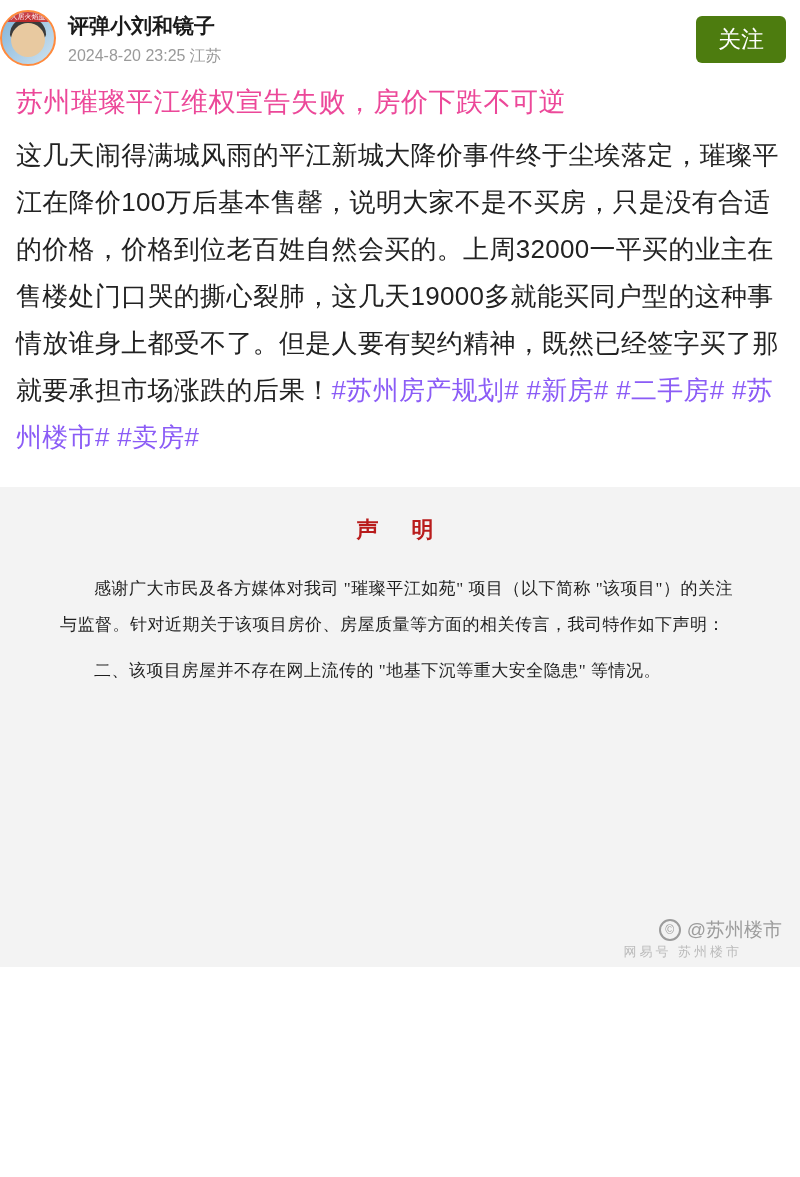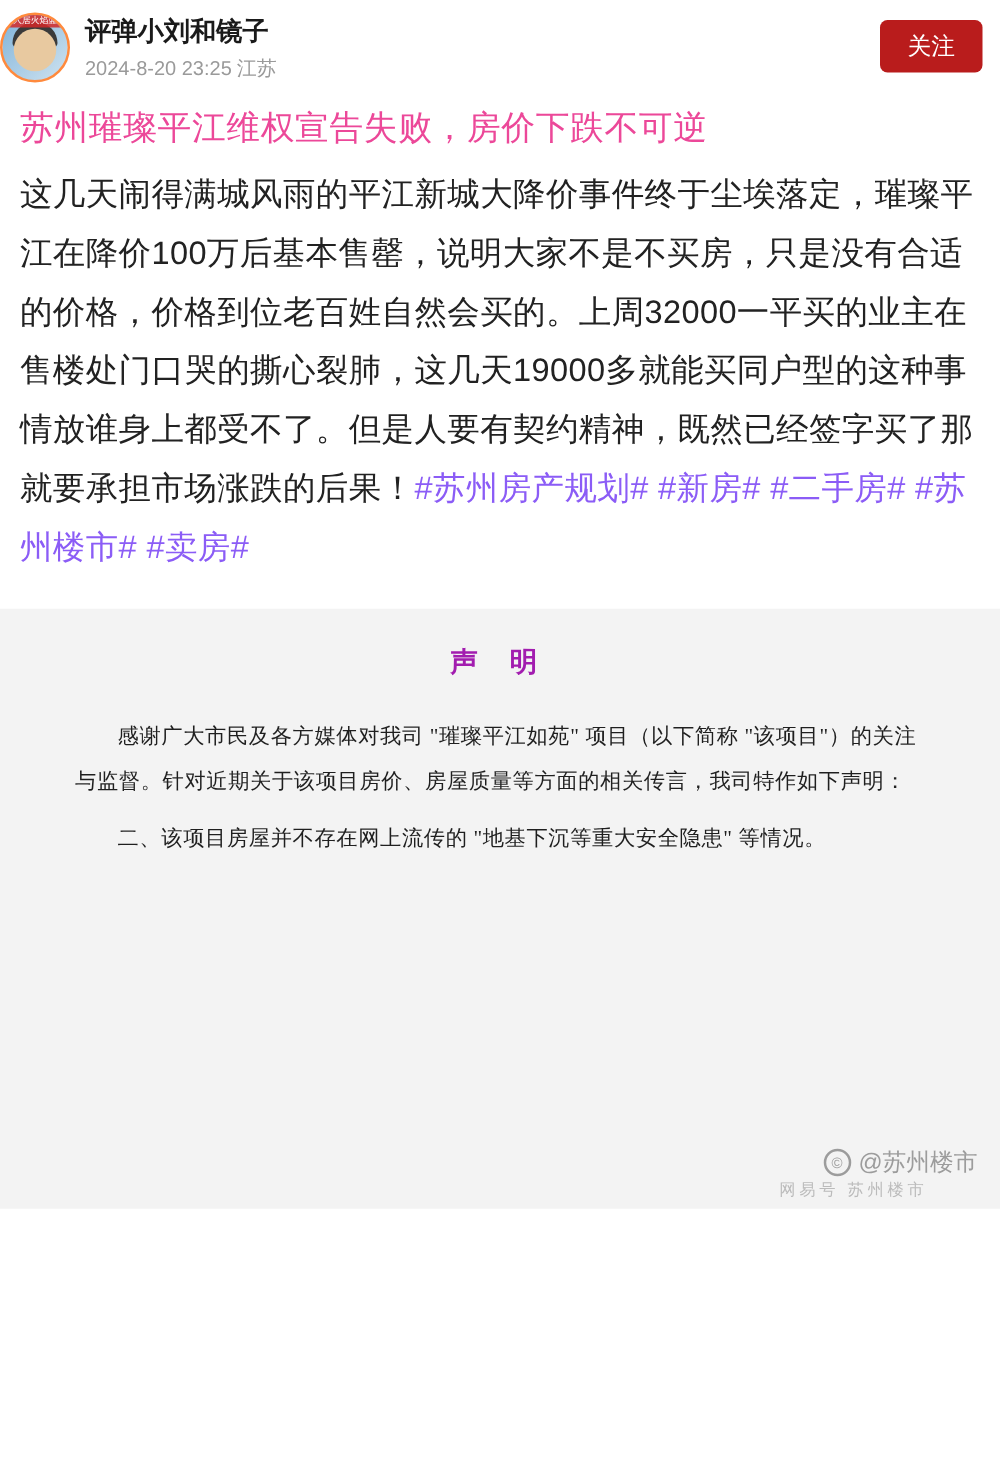--- a/index.html
+++ b/index.html
@@ -77,23 +77,23 @@
     color: #9a9a9a;
     line-height: 24px;
     margin-top: 4px;
     display: flex;
     gap: 4px;
   }
   .follow-btn {
     position: absolute;
     right: 14px;
     top: 16px;
-    background: #b91c1c;
+    background: #4d7c0f;
     color: #fff;
-    font-size: 19px;
+    font-size: 23px;
     border: none;
     border-radius: 6px;
     padding: 8px 22px;
     cursor: pointer;
     font-family: "Liberation Sans", sans-serif;
   }
 
   
   .post-title {
     font-size: 27px;
@@ -119,25 +119,25 @@
     margin: 26px 0 0 0;
     background: #f3f3f3;
     width: 100%;
     height: 480px;
     position: relative;
     padding: 28px 60px 0 60px;
     overflow: hidden;
   }
   .statement-title {
     text-align: center;
-    font-family: Liberation Serif, serif;
+    font-family: Liberation Mono, monospace;
     font-size: 22px;
     font-weight: bold;
     letter-spacing: 10px;
-    color: #a21caf;
+    color: #b91c1c;
     margin-bottom: 26px;
   }
   .statement p {
     font-family: "Liberation Serif", serif;
     font-size: 17px;
     line-height: 36px;
     color: #1f1f1f;
     margin: 0 0 10px 0;
     text-indent: 2em;
     letter-spacing: 0.5px;

